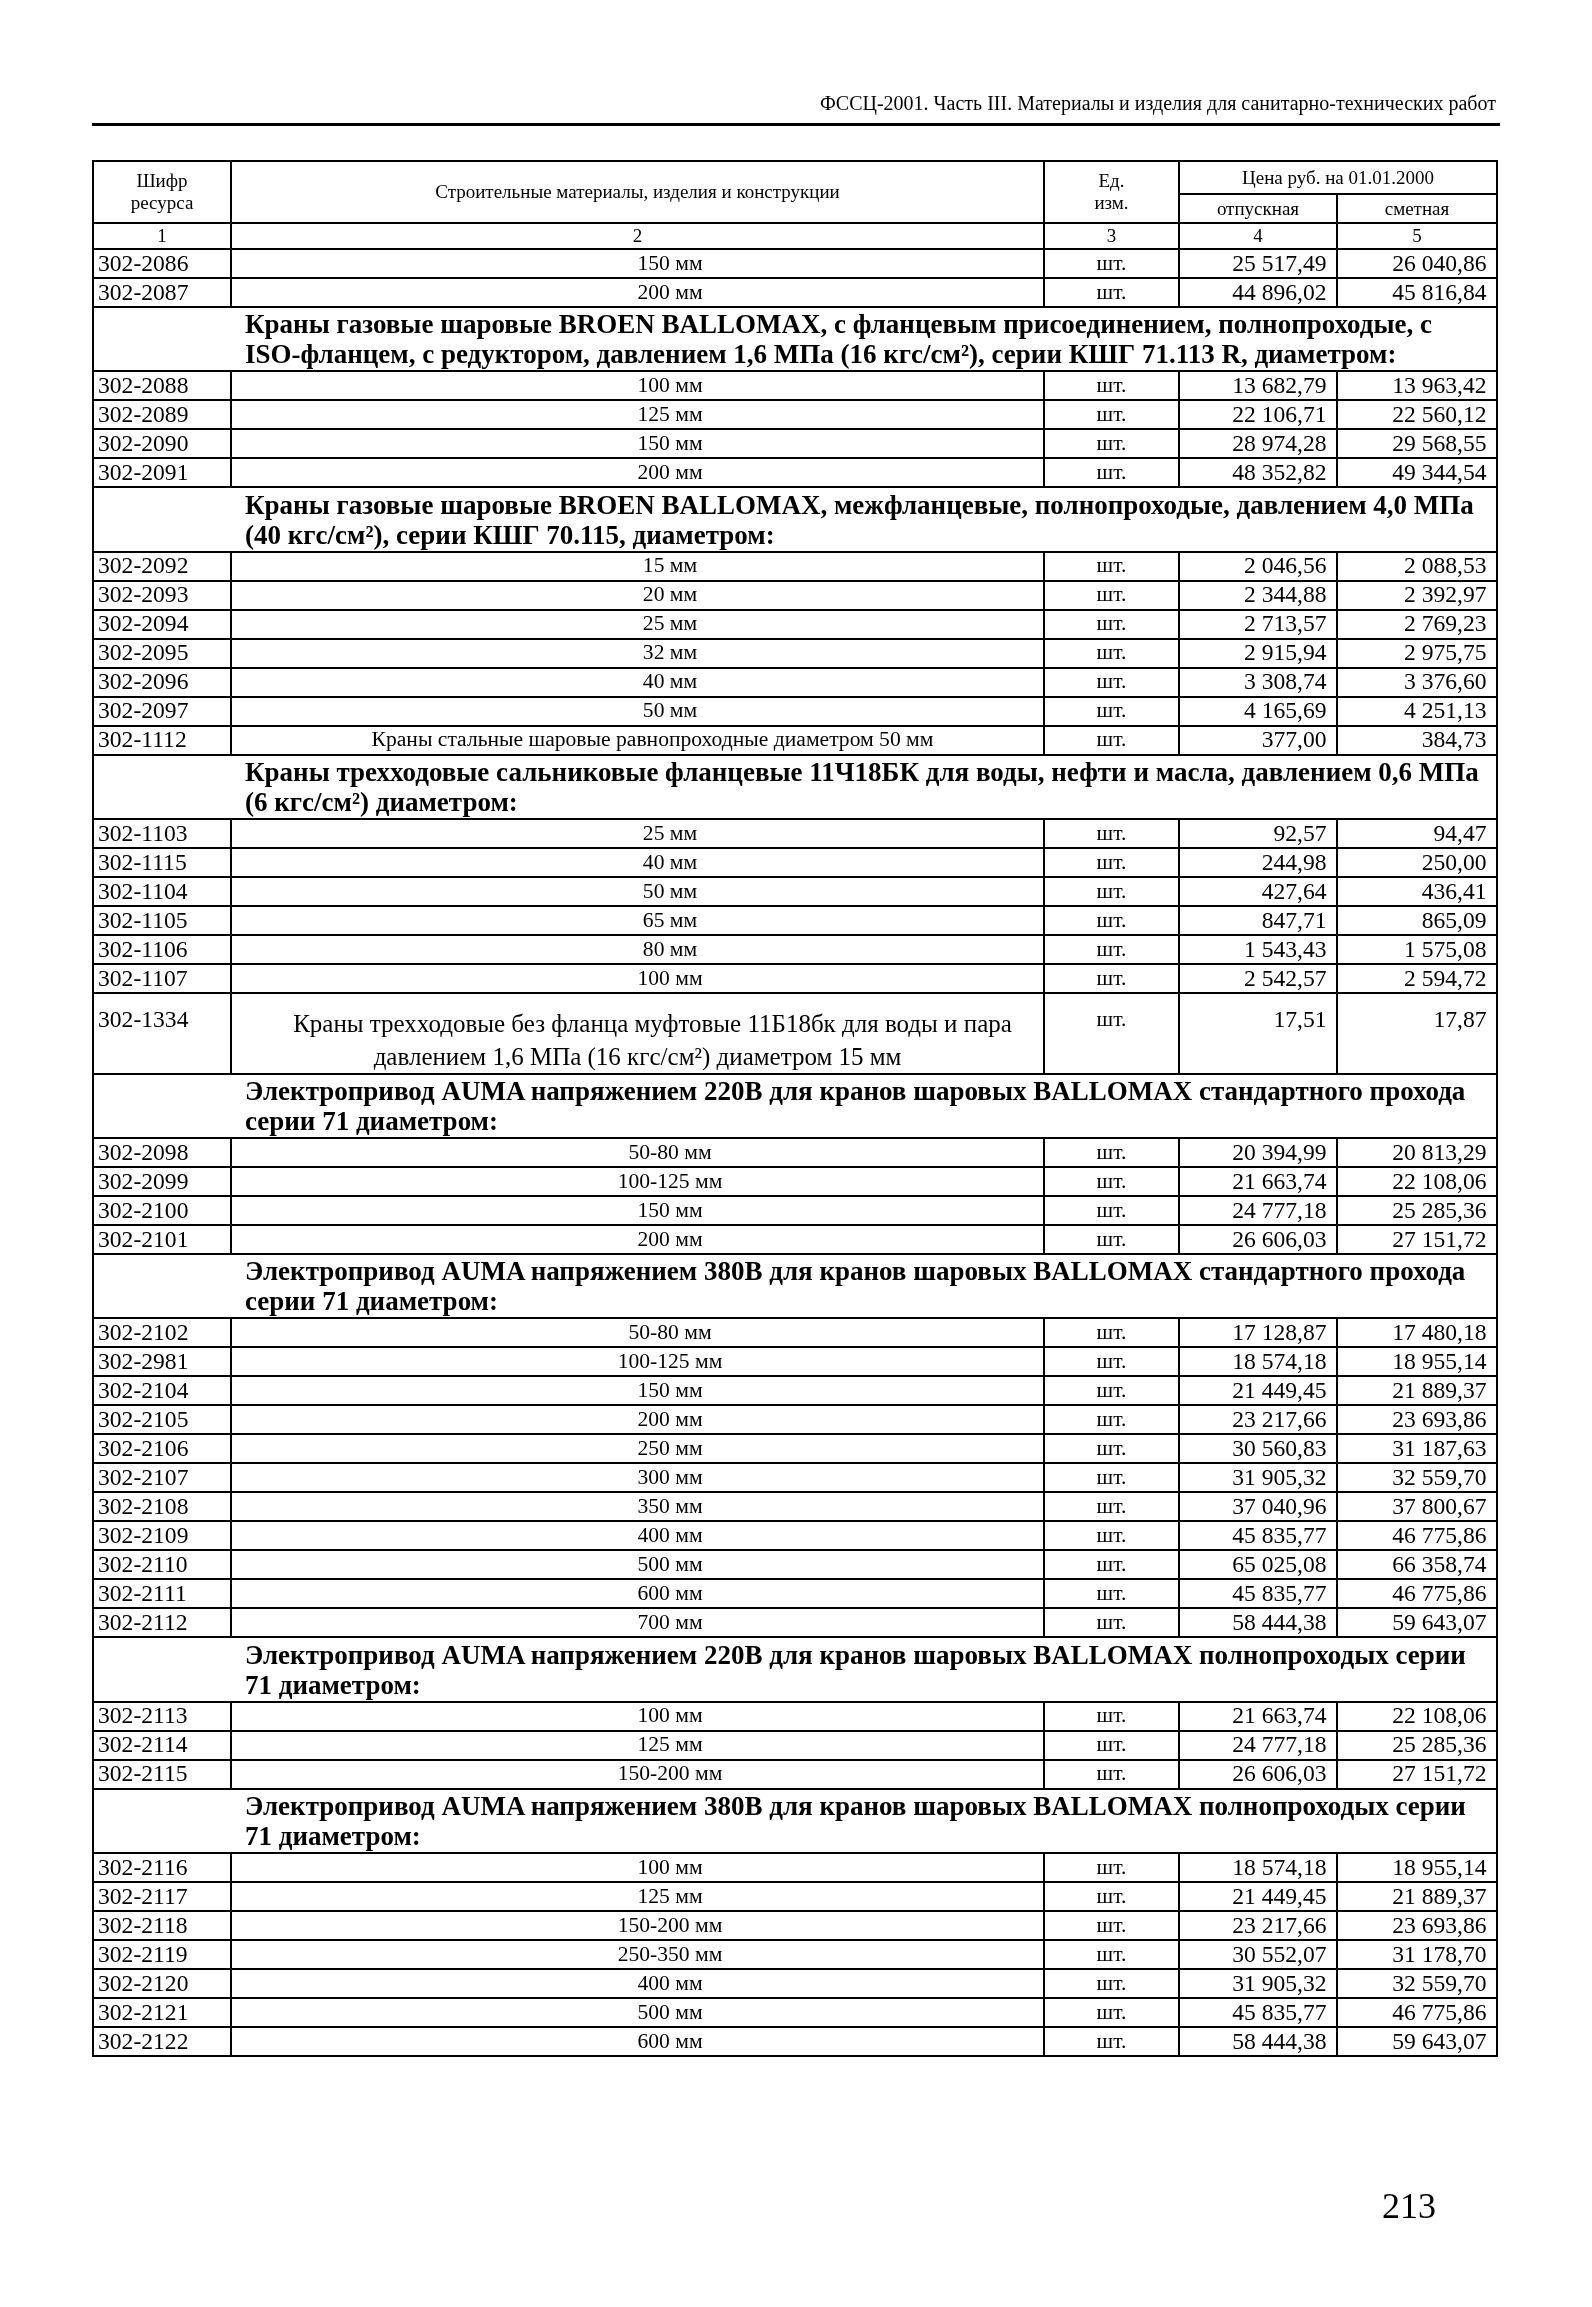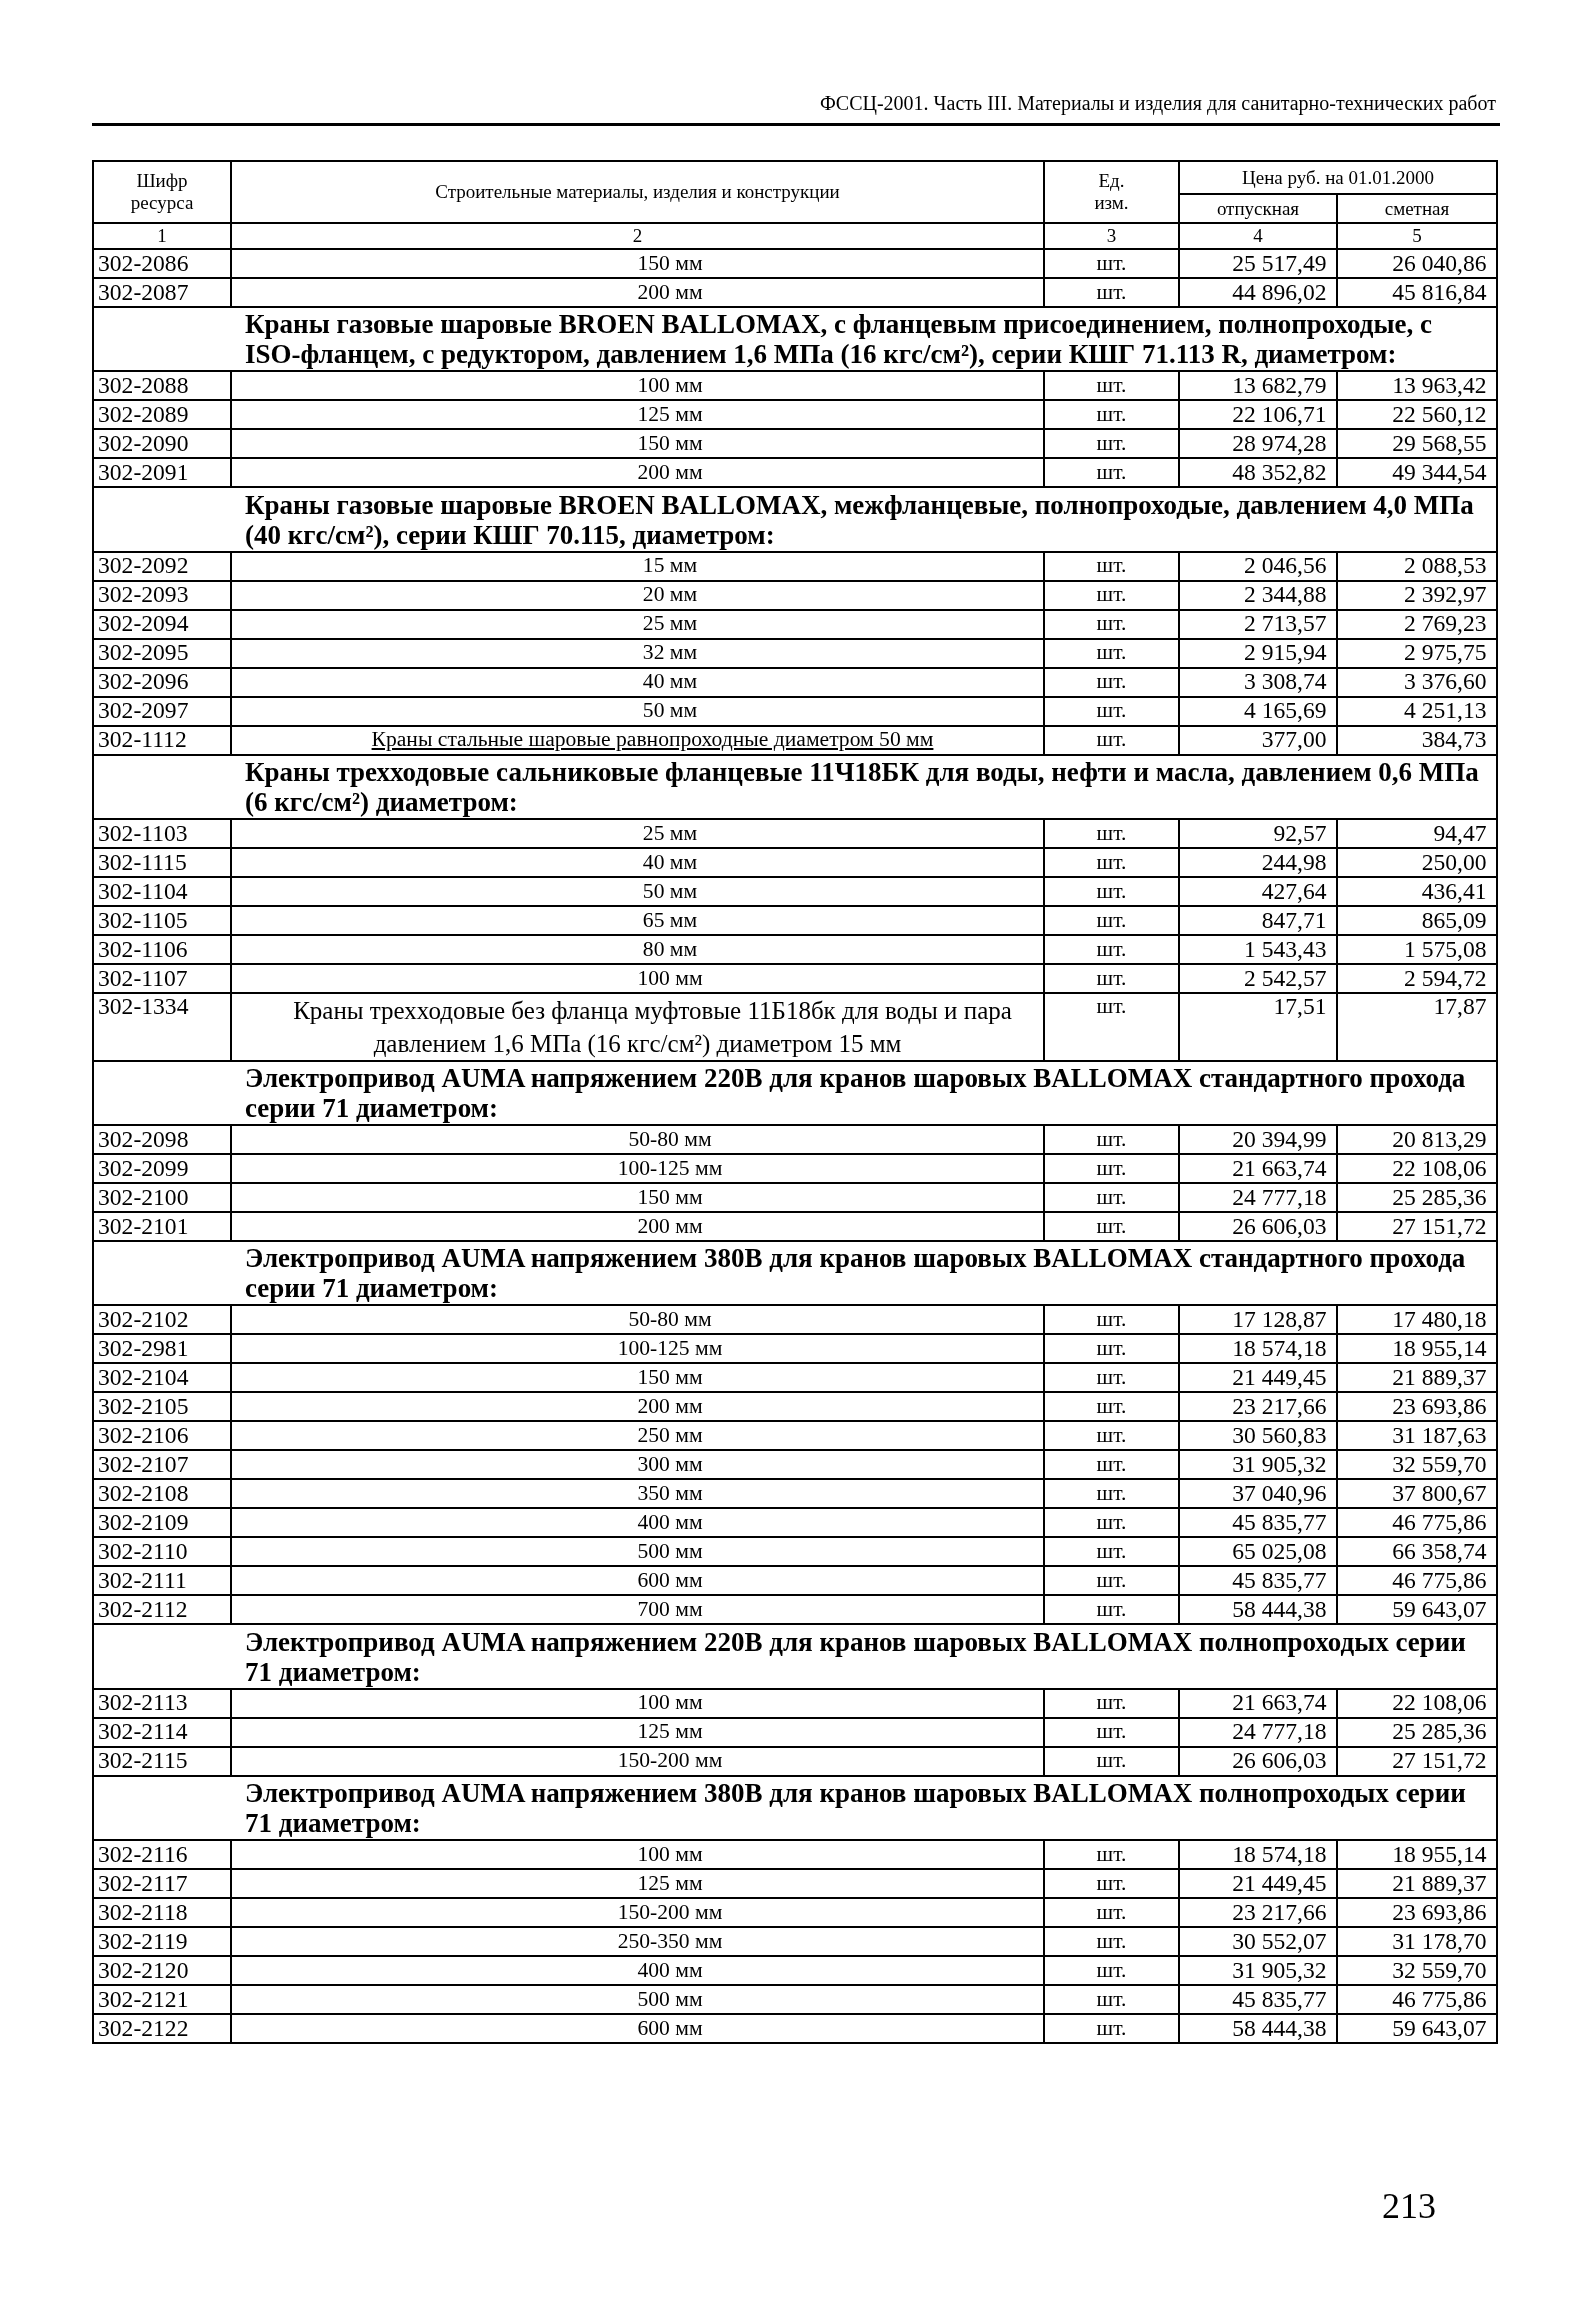--- a/index.html
+++ b/index.html
@@ -14,26 +14,26 @@
                                    overflow:hidden; white-space:nowrap; }
   col.c1 { width:138px; } col.c2 { width:813px; } col.c3 { width:135px; }
   col.c4 { width:158px; } col.c5 { width:160px; }
   .th-small { font-size:19px; line-height:21.6px; text-align:center; vertical-align:middle; }
   tr.hdr-a td { height:31px; }
   tr.hdr-b td { height:27px; }
   tr.num td { height:24px; font-size:19px; line-height:21.6px; text-align:center; }
   tr.row td { height:27px; font-size:23.6px; line-height:25.6px; vertical-align:middle; }
   tr.row td.code { text-align:left; padding-left:4px;border-radius:13px; }
   tr.row td.desc { text-align:center; padding-left:65px; font-size:21.6px;margin-left:40px; }
-  tr.row td.desc.long { padding-left:30px;text-decoration:underline; }
+  tr.row td.desc.long { padding-left:30px; }
   tr.row td.unit { text-align:center; font-size:21.6px; }
   tr.row td.price-val { text-align:right; padding-right:9.4px; }
   tr.group td { height:61px; font-size:27px; line-height:30px; text-align:left;
                 padding-left:151px; white-space:normal; vertical-align:top; padding-top:1.3px; padding-right:13.5px;font-weight:bold; }
-  tr.tall td { height:53px; vertical-align:top; padding-top:0; }
+  tr.tall td { height:53px; vertical-align:top; padding-top:13px; }
   tr.tall td.desc { white-space:normal; padding-left:0; text-indent:30px; font-size:25px; line-height:33px; }
   .page-num { position:absolute; left:1382px; top:2191px; font-size:36px; line-height:31px; }
 </style>
 </head>
 <body>
 
 <div class="running-head">ФССЦ-2001. Часть III. Материалы и изделия для санитарно-технических работ</div>
 <div class="head-rule"></div>
 
 <table class="price">

